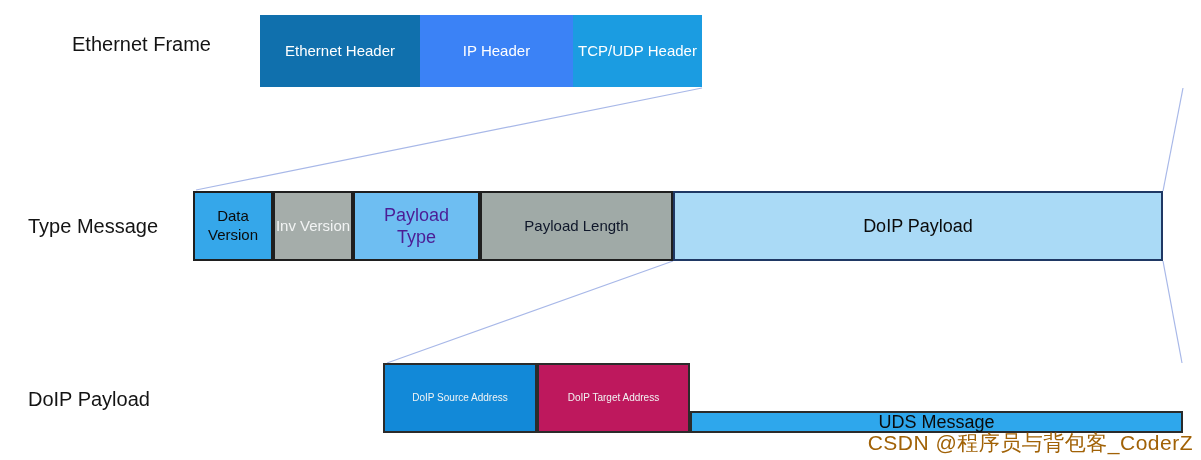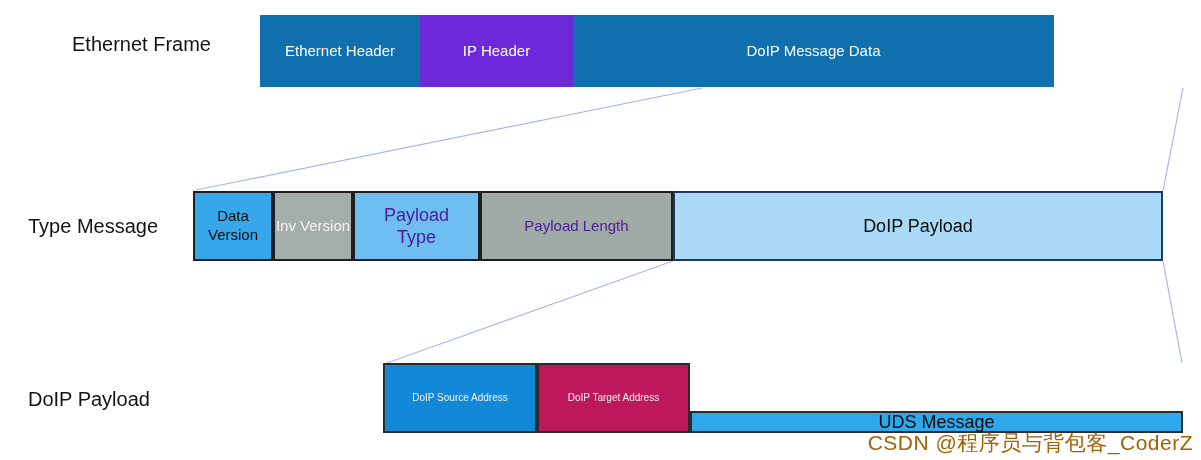--- a/index.html
+++ b/index.html
@@ -28,21 +28,21 @@
   .r1s2 { width:153px; }
   .r1s3 { width:129px; }
   .r1s4 { width:481px; }
 
   
   .bar-2 { left:193px; top:191px; height:70px; }
   .bar-2 .seg { border:2px solid #1f1f1f; font-size:15px; }
   .r2s1 { width:80px;  color:#0b0b0b; }
   .r2s2 { width:80px;  color:#f2f4f4; }
   .r2s3 { width:127px; color:#4c1d95; font-size:18px !important; padding:0 22px; }
-  .r2s4 { width:193px; color:#4c1d95; }
+  .r2s4 { width:193px; color:#0f172a; }
   .r2s5 { width:490px; color:#0b0b0b; font-size:18px !important; border-color:#1f3864 !important; }
 
   
   .bar-3 { left:383px; top:363px; height:70px; }
   .bar-3 .seg { border:2px solid #2b2b2b; font-size:10px; }
   .r3s1 { width:154px; color:#f2f4f4; }
   .r3s2 { width:153px; color:#f2f4f4; }
   .r3s3 { width:493px; color:#0b0b0b; font-size:18px !important; }
 
   .watermark {
@@ -62,22 +62,22 @@
     <line x1="673" y1="261" x2="387" y2="363"></line>
     <line x1="1163" y1="261" x2="1182" y2="363"></line>
   </svg>
 
   <div class="row-label label-1">Ethernet Frame</div>
   <div class="row-label label-2">Type Message</div>
   <div class="row-label label-3">DoIP Payload</div>
 
   <div class="bar bar-1">
     <div class="seg r1s1" style="background: rgb(16, 112, 173);">Ethernet Header</div>
-    <div class="seg r1s2" style="background: #6d28d9;">IP Header</div>
-    <div class="seg r1s4" style="background: rgb(16, 112, 173);">DoIP Message Data</div>
+    <div class="seg r1s2" style="background: #3b82f6;">IP Header</div>
+    <div class="seg r1s3" style="background: rgb(27, 156, 225);">TCP/UDP Header</div>
   </div>
 
   <div class="bar bar-2">
     <div class="seg r2s1" style="background: rgb(53, 167, 234);">Data Version</div>
     <div class="seg r2s2" style="background: rgb(165, 173, 170);">Inv Version</div>
     <div class="seg r2s3" style="background: rgb(110, 190, 242);">Payload Type</div>
     <div class="seg r2s4" style="background: rgb(160, 170, 167);">Payload Length</div>
     <div class="seg r2s5" style="background: rgb(170, 218, 246);">DoIP Payload</div>
   </div>
 

